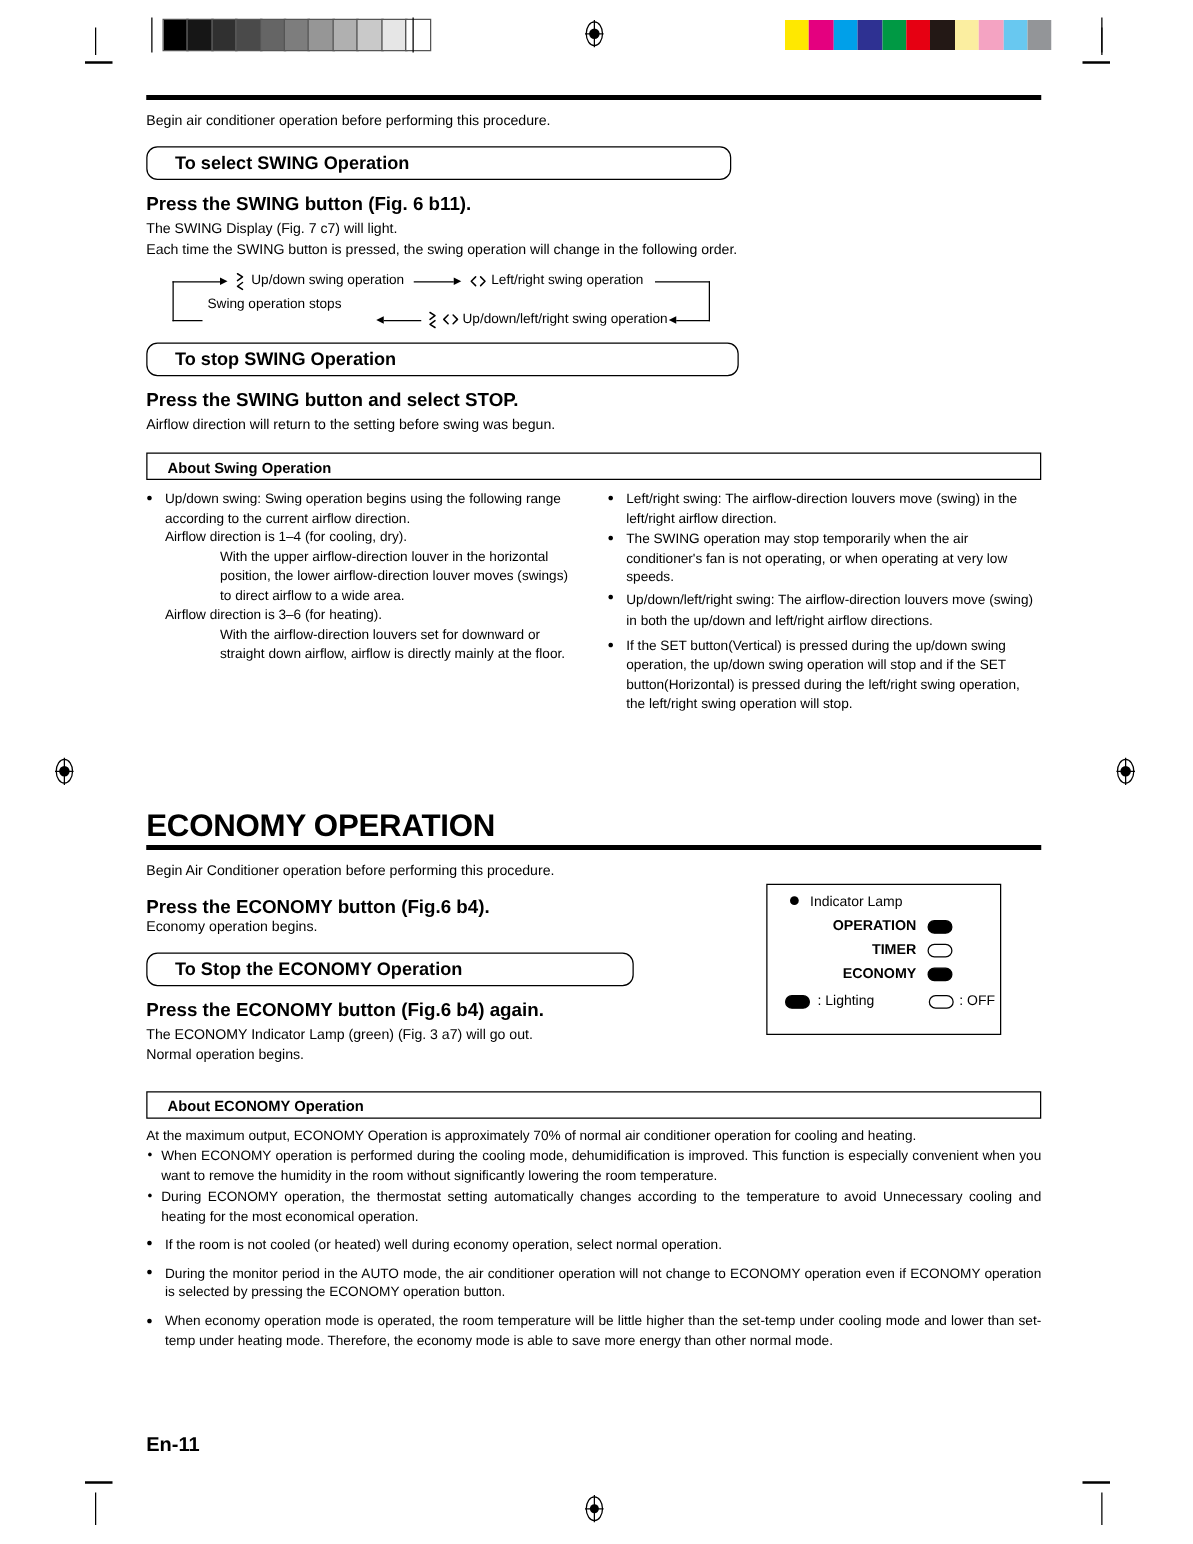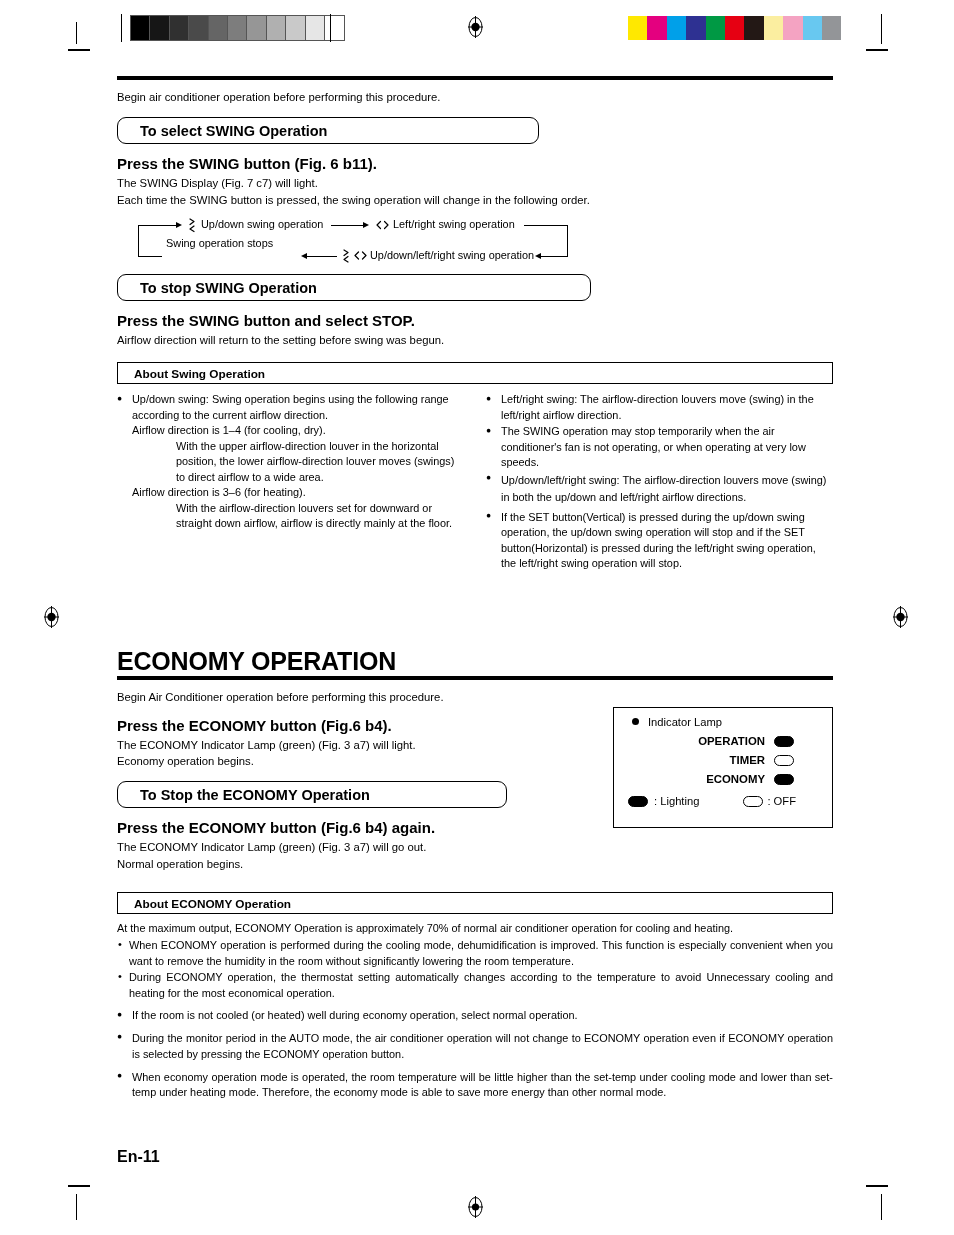--- a/index.html
+++ b/index.html
@@ -316,21 +316,21 @@
     <line x1="0" y1="11" x2="15" y2="11" stroke="#000" stroke-width="1"></line>
   </svg>
 </div>
 
 <div class="page">
 
   <div class="content" style="top:74px;">
     <div class="sec-rule"></div>
     <div class="intro">Begin air conditioner operation before performing this procedure.</div>
 
-    <div class="pill" style="width:422px; margin-top:12px;">To select SWING Operation</div>
+    <div class="pill" style="width:468px; margin-top:12px;">To select SWING Operation</div>
 
     <div class="step-head">Press the SWING button (Fig. 6 b11).</div>
     <div class="step-body" style="text-align:left;">The SWING Display (Fig. 7 c7) will light.</div>
     <div class="step-body" style="margin-top:0; width:474px;">Each time the SWING button is pressed, the swing operation will change in the following order.</div>
 
     <div class="flow">
 
       <div class="ln" style="left:0; top:10px; width:1px; height:32px;"></div>
       <div class="ln" style="left:0; top:10px; width:38px; height:1px;"></div>
       <div class="arrowR" style="left:38px; top:7px;"></div>
@@ -399,21 +399,20 @@
       </div>
     </div>
   </div>
 
   <div class="content" style="top:648px;">
     <div class="sec-title">ECONOMY OPERATION</div>
     <div class="sec-rule"></div>
     <div class="intro">Begin Air Conditioner operation before performing this procedure.</div>
 
     <div class="step-head">Press the ECONOMY button (Fig.6 b4).</div>
-    <div class="step-body" style="text-align:left;">The ECONOMY Indicator Lamp (green) (Fig. 3 a7) will light.</div>
     <div class="step-body" style="margin-top:0; text-align:left;">Economy operation begins.</div>
 
     <div class="pill" style="width:390px; margin-top:12px;">To Stop the ECONOMY Operation</div>
     <div class="step-head">Press the ECONOMY button (Fig.6 b4) again.</div>
     <div class="step-body" style="text-align:left;">The ECONOMY Indicator Lamp (green) (Fig. 3 a7) will go out.</div>
     <div class="step-body" style="margin-top:0; text-align:left;">Normal operation begins.</div>
 
     <div class="about-box" style="margin-top:20px;">About ECONOMY Operation</div>
 
     <div class="notes">
@@ -423,21 +422,21 @@
         <li>During ECONOMY operation, the thermostat setting automatically changes according to the temperature to avoid Unnecessary cooling and heating for the most economical operation.</li>
       </ul>
       <ul class="notelist2">
         <li>If the room is not cooled (or heated) well during economy operation, select normal operation.</li>
         <li>During the monitor period in the AUTO mode, the air conditioner operation will not change to ECONOMY operation even if ECONOMY operation is selected by pressing the ECONOMY operation button.</li>
         <li>When economy operation mode is operated, the room temperature will be little higher than the set-temp under cooling mode and lower than set-temp under heating mode. Therefore, the economy mode is able to save more energy than other normal mode.</li>
       </ul>
     </div>
   </div>
 
-  <div class="lampbox" style="left:613px; top:707px; width:220px; height:121px;">
+  <div class="lampbox" style="left:613px; top:707px; width:188px; height:121px;">
     <div class="lamp-title">
       <span class="dot"></span><span>Indicator Lamp</span>
     </div>
 
     <div class="lamp-row">
       <span>OPERATION</span>
       <span class="pilllamp on"></span>
     </div>
     <div class="lamp-row">
       <span>TIMER</span>

